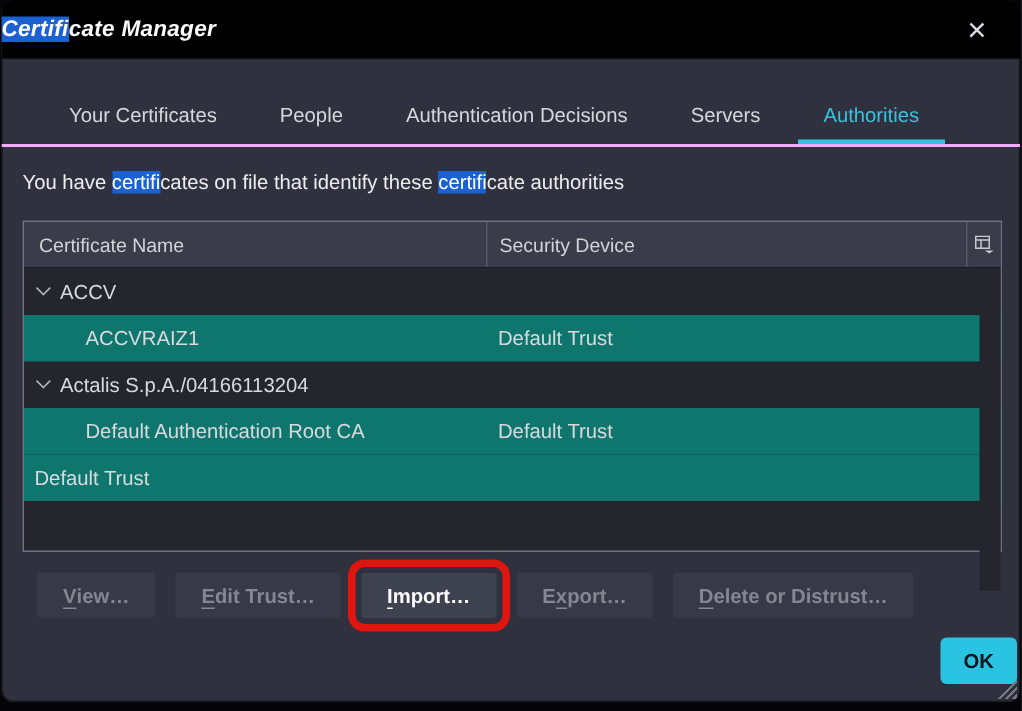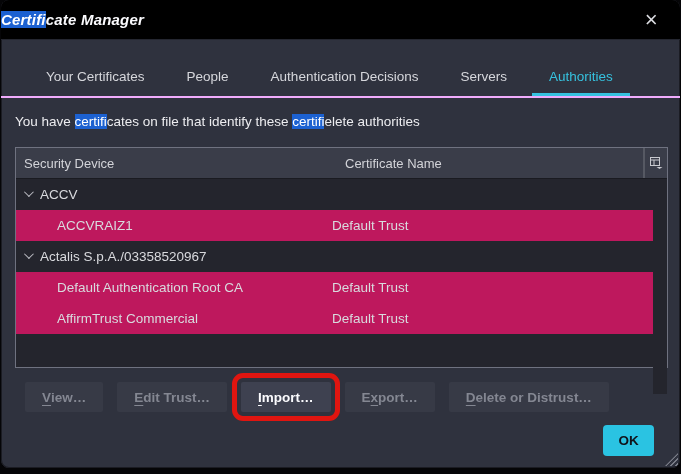--- a/index.html
+++ b/index.html
@@ -45,40 +45,40 @@
   }
   .thead { display:flex; height:31px; background:#3a3d49; border-bottom:1px solid #1a1b21; }
   .th { font-size:13px; color:#d3d4d9; display:flex; align-items:center; }
   .th-name { width:309px; padding-left:10px; border-right:1px solid #565963; }
   .th-device { flex:1; padding-left:8px; }
   .th-picker { width:23px; border-left:1px solid #565963; justify-content:center; }
   .tbody { position:relative; height:215px; }
   .scroll-strip { position:absolute; right:0; top:0; bottom:0; width:14px; background:#24252d; z-index:2; }
   .row { height:31px; display:flex; align-items:center; font-size:13.5px; color:#d9dade; }
   .row-group { padding-left:8px; background:transparent; }
-  .row-cert { background:#be185d; }
+  .row-cert { background:#0f766e; }
   .chev {
     width:7px; height:7px; border-right:1.6px solid #b9bac1; border-bottom:1.6px solid #b9bac1;
     transform:rotate(45deg) translateY(-2px); margin:0 9px 3px 0; display:inline-block;
   }
   .cell-name { width:309px; padding-left:41px; }
   .cell-device { padding-left:7px; }
   
   .actions { position:absolute; left:24px; top:382px; display:flex; gap:14px; align-items:center; }
   .btn {
     height:30px; padding:0 17px; border:none; border-radius:2px;
     background:#373a46; color:#848792; font-size:13.5px; font-weight:600;
     font-family:"Liberation Sans", sans-serif; display:flex; align-items:center; white-space:nowrap;
   }
   .btn.enabled { background:#3e4150; color:#fbfbfe; }
   .btn.annotated { outline:5px solid #e01510; outline-offset:4px; }
   .ak { text-decoration:underline; text-underline-offset:2.5px; }
   
   .ok-btn {
-    position:absolute; right:26px; top:425px; min-width:51px; height:31px; border:none;
+    position:absolute; right:2px; top:425px; min-width:51px; height:31px; border:none;
     background:#2ac3e2; color:#10131a; font-weight:700; font-size:13.5px; border-radius:4px;
     font-family:"Liberation Sans", sans-serif; display:flex; align-items:center; justify-content:center;text-align:right;
   }
   .grip {
     position:absolute; right:2px; bottom:2px; width:13px; height:13px;
     background:repeating-linear-gradient(135deg, transparent 0 2px, #787b86 2px 3.5px);
     clip-path:polygon(100% 0, 100% 100%, 0 100%);
   }
   .picker-svg { display:block; }
 </style>
@@ -103,26 +103,26 @@
         <span>Authentication Decisions</span>
       </div>
       <div class="tab">
         <span>Servers</span>
       </div>
       <div class="tab active">
         <span>Authorities</span>
       </div>
     </div>
 
-  <div class="desc"><span>You have </span><span class="hl">certifi</span><span>cates on file that identify these </span><span class="hl">certifi</span><span>elete authorities</span></div>
+  <div class="desc"><span>You have </span><span class="hl">certifi</span><span>cates on file that identify these </span><span class="hl">certifi</span><span>cate authorities</span></div>
 
   <div class="certtable">
     <div class="thead">
+      <div class="th th-name">Certificate Name</div>
       <div class="th th-device">Security Device</div>
-      <div class="th th-name">Certificate Name</div>
       <div class="th th-picker">
         <span>
           <svg class="picker-svg" width="13" height="12" viewBox="0 0 13 12">
             <rect x="0.5" y="0.5" width="9" height="8" fill="none" stroke="#c8c9cf" stroke-width="1"></rect>
             <line x1="0.5" y1="3" x2="9.5" y2="3" stroke="#c8c9cf" stroke-width="1"></line>
             <line x1="4" y1="3" x2="4" y2="8.5" stroke="#c8c9cf" stroke-width="1"></line>
             <polygon points="6.5,10 12.5,10 9.5,12" fill="#c8c9cf"></polygon>
           </svg>
         </span>
       </div>
@@ -131,28 +131,27 @@
       <div class="row row-group">
     <span class="chev"></span>
     <span>ACCV</span>
   </div>
         <div class="row row-cert">
     <span class="cell-name">ACCVRAIZ1</span>
     <span class="cell-device">Default Trust</span>
   </div>
         <div class="row row-group">
     <span class="chev"></span>
-    <span>Actalis S.p.A./03358520967</span>
+    <span>Actalis S.p.A./04166113204</span>
   </div>
         <div class="row row-cert">
     <span class="cell-name">Default Authentication Root CA</span>
     <span class="cell-device">Default Trust</span>
   </div>
         <div class="row row-cert">
-    <span class="cell-name">AffirmTrust Commercial</span>
     <span class="cell-device">Default Trust</span>
   </div>
         <div class="scroll-strip"></div>
     </div>
   </div>
 
   <div class="actions" id="actionrow">
       <button class="btn">
         <span class="pre"></span>
         <span class="ak">V</span>

